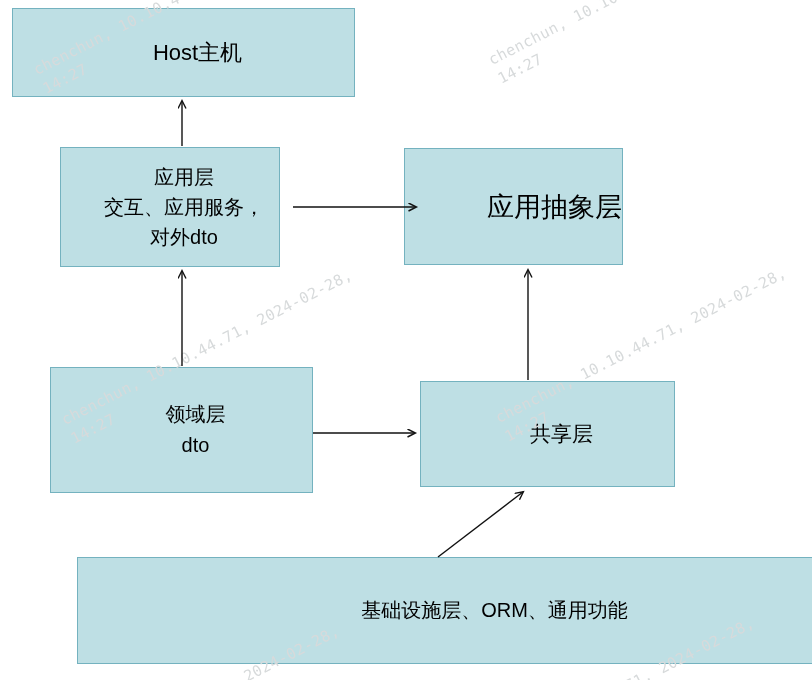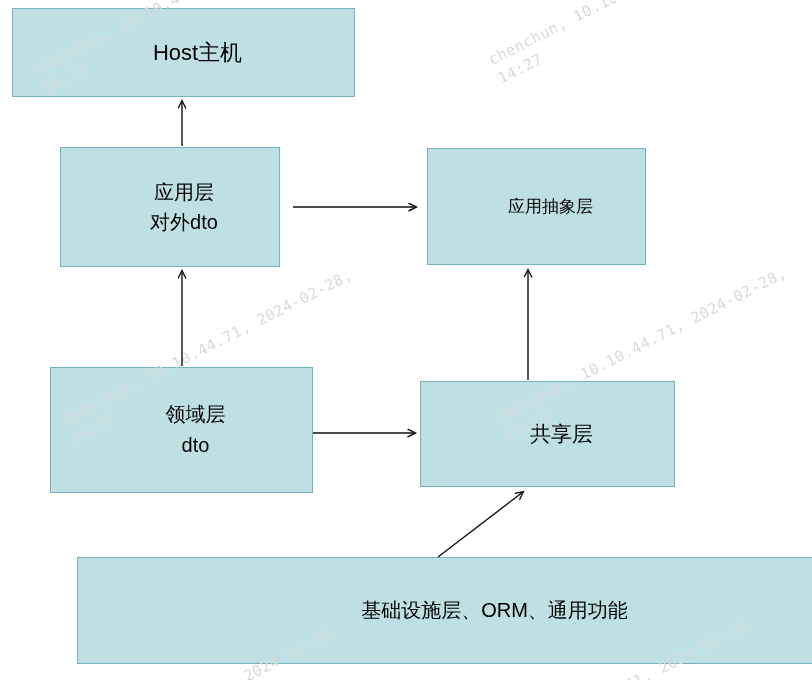--- a/index.html
+++ b/index.html
@@ -20,21 +20,21 @@
     background:var(--node-fill);
     border:1.5px solid var(--node-border);
     display:flex;flex-direction:column;align-items:center;justify-content:center;
     text-align:center;color:var(--text-color);
     z-index:1;
     padding-left:28px;
   }
   .node .line{white-space:nowrap;}
   #node-host        {left:12px;  top:8px;   width:343px; height:89px;  font-size:22px;}
   #node-app         {left:60px;  top:147px; width:220px; height:120px; font-size:20px; line-height:30px;}
-  #node-app-abstract{left:427px; top:148px; width:219px; height:117px; font-size:17px;}
+  #node-app-abstract{left:404px; top:148px; width:219px; height:117px; font-size:27px;align-items:flex-end;}
   #node-domain      {left:50px;  top:367px; width:263px; height:126px; font-size:20px; line-height:31px;}
   #node-shared      {left:420px; top:381px; width:255px; height:106px; font-size:21px;}
   #node-infra       {left:77px;  top:557px; width:807px; height:107px; font-size:20px;}
   
   .wm{
     position:absolute;z-index:2;pointer-events:none;
     transform:rotate(-27deg);transform-origin:0 0;
     font-family:"DejaVu Sans Mono", monospace;
     font-size:15px;line-height:21px;letter-spacing:0.5px;
     color:var(--wm-color);white-space:nowrap;
@@ -78,20 +78,21 @@
     <span class="wm-l1">chenchun, 10.10.44.71, 2024-02-28,</span><br>
     
   </div>
 
   <div class="node" id="node-host">
     <div class="line">Host主机</div>
   </div>
 
   <div class="node" id="node-app">
     <div class="line">应用层</div>
+    <div class="line">交互、应用服务，</div>
     <div class="line">对外dto</div>
   </div>
 
   <div class="node" id="node-app-abstract">
     <div class="line">应用抽象层</div>
   </div>
 
   <div class="node" id="node-domain">
     <div class="line">领域层</div>
     <div class="line">dto</div>

